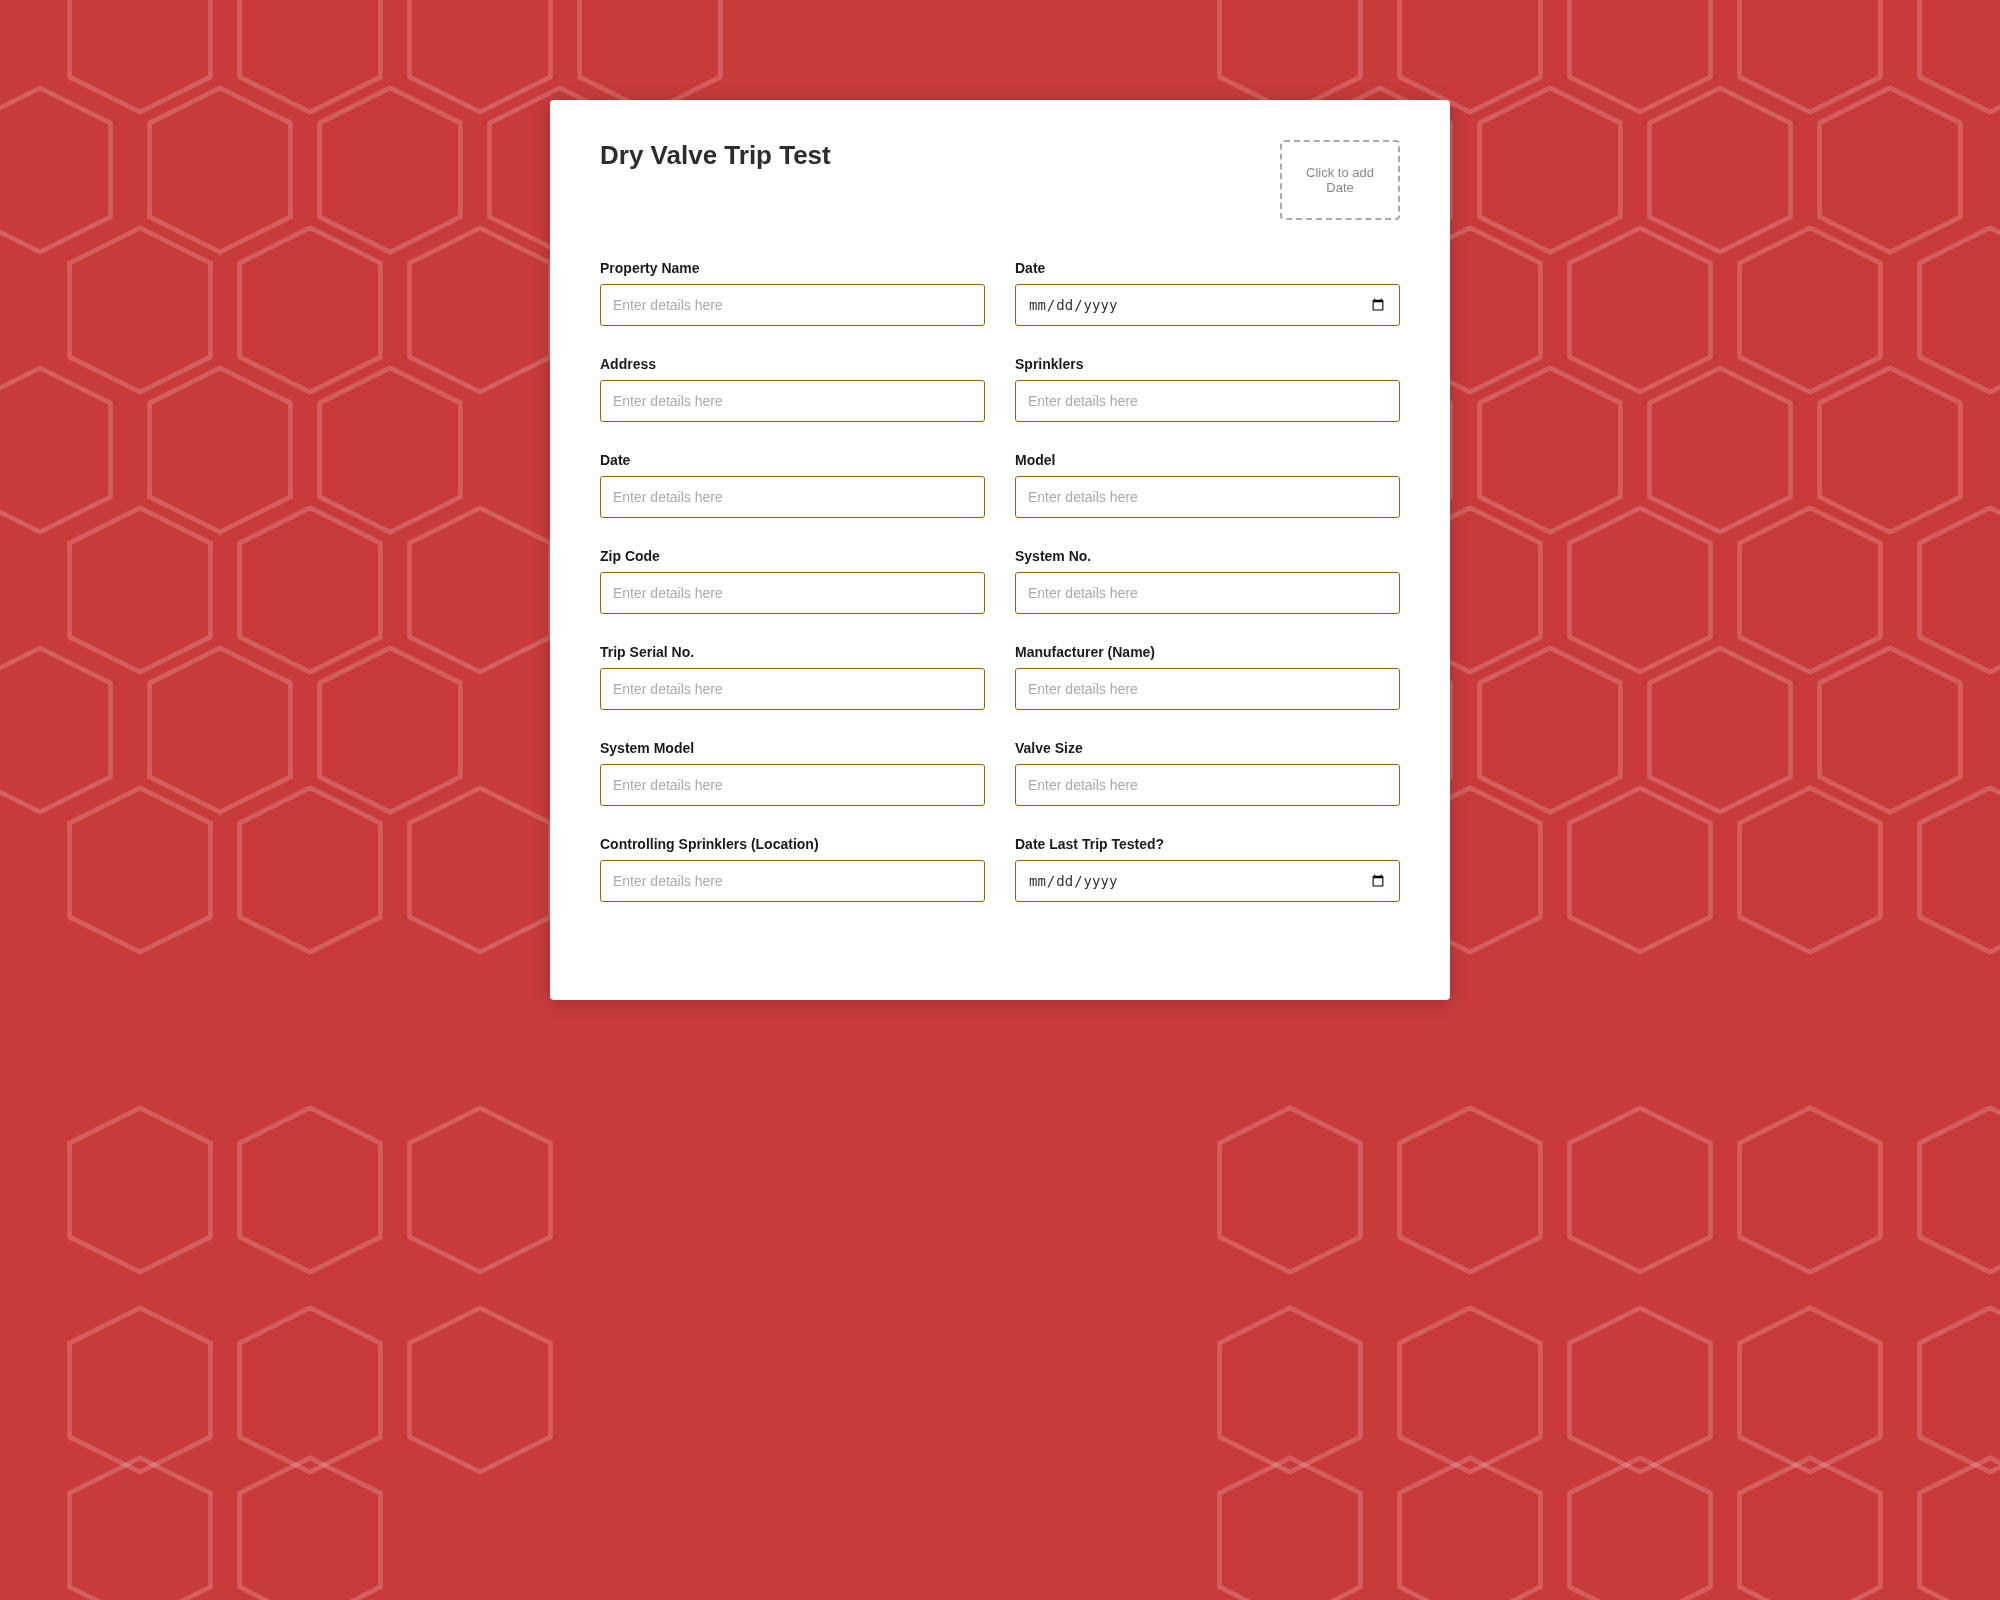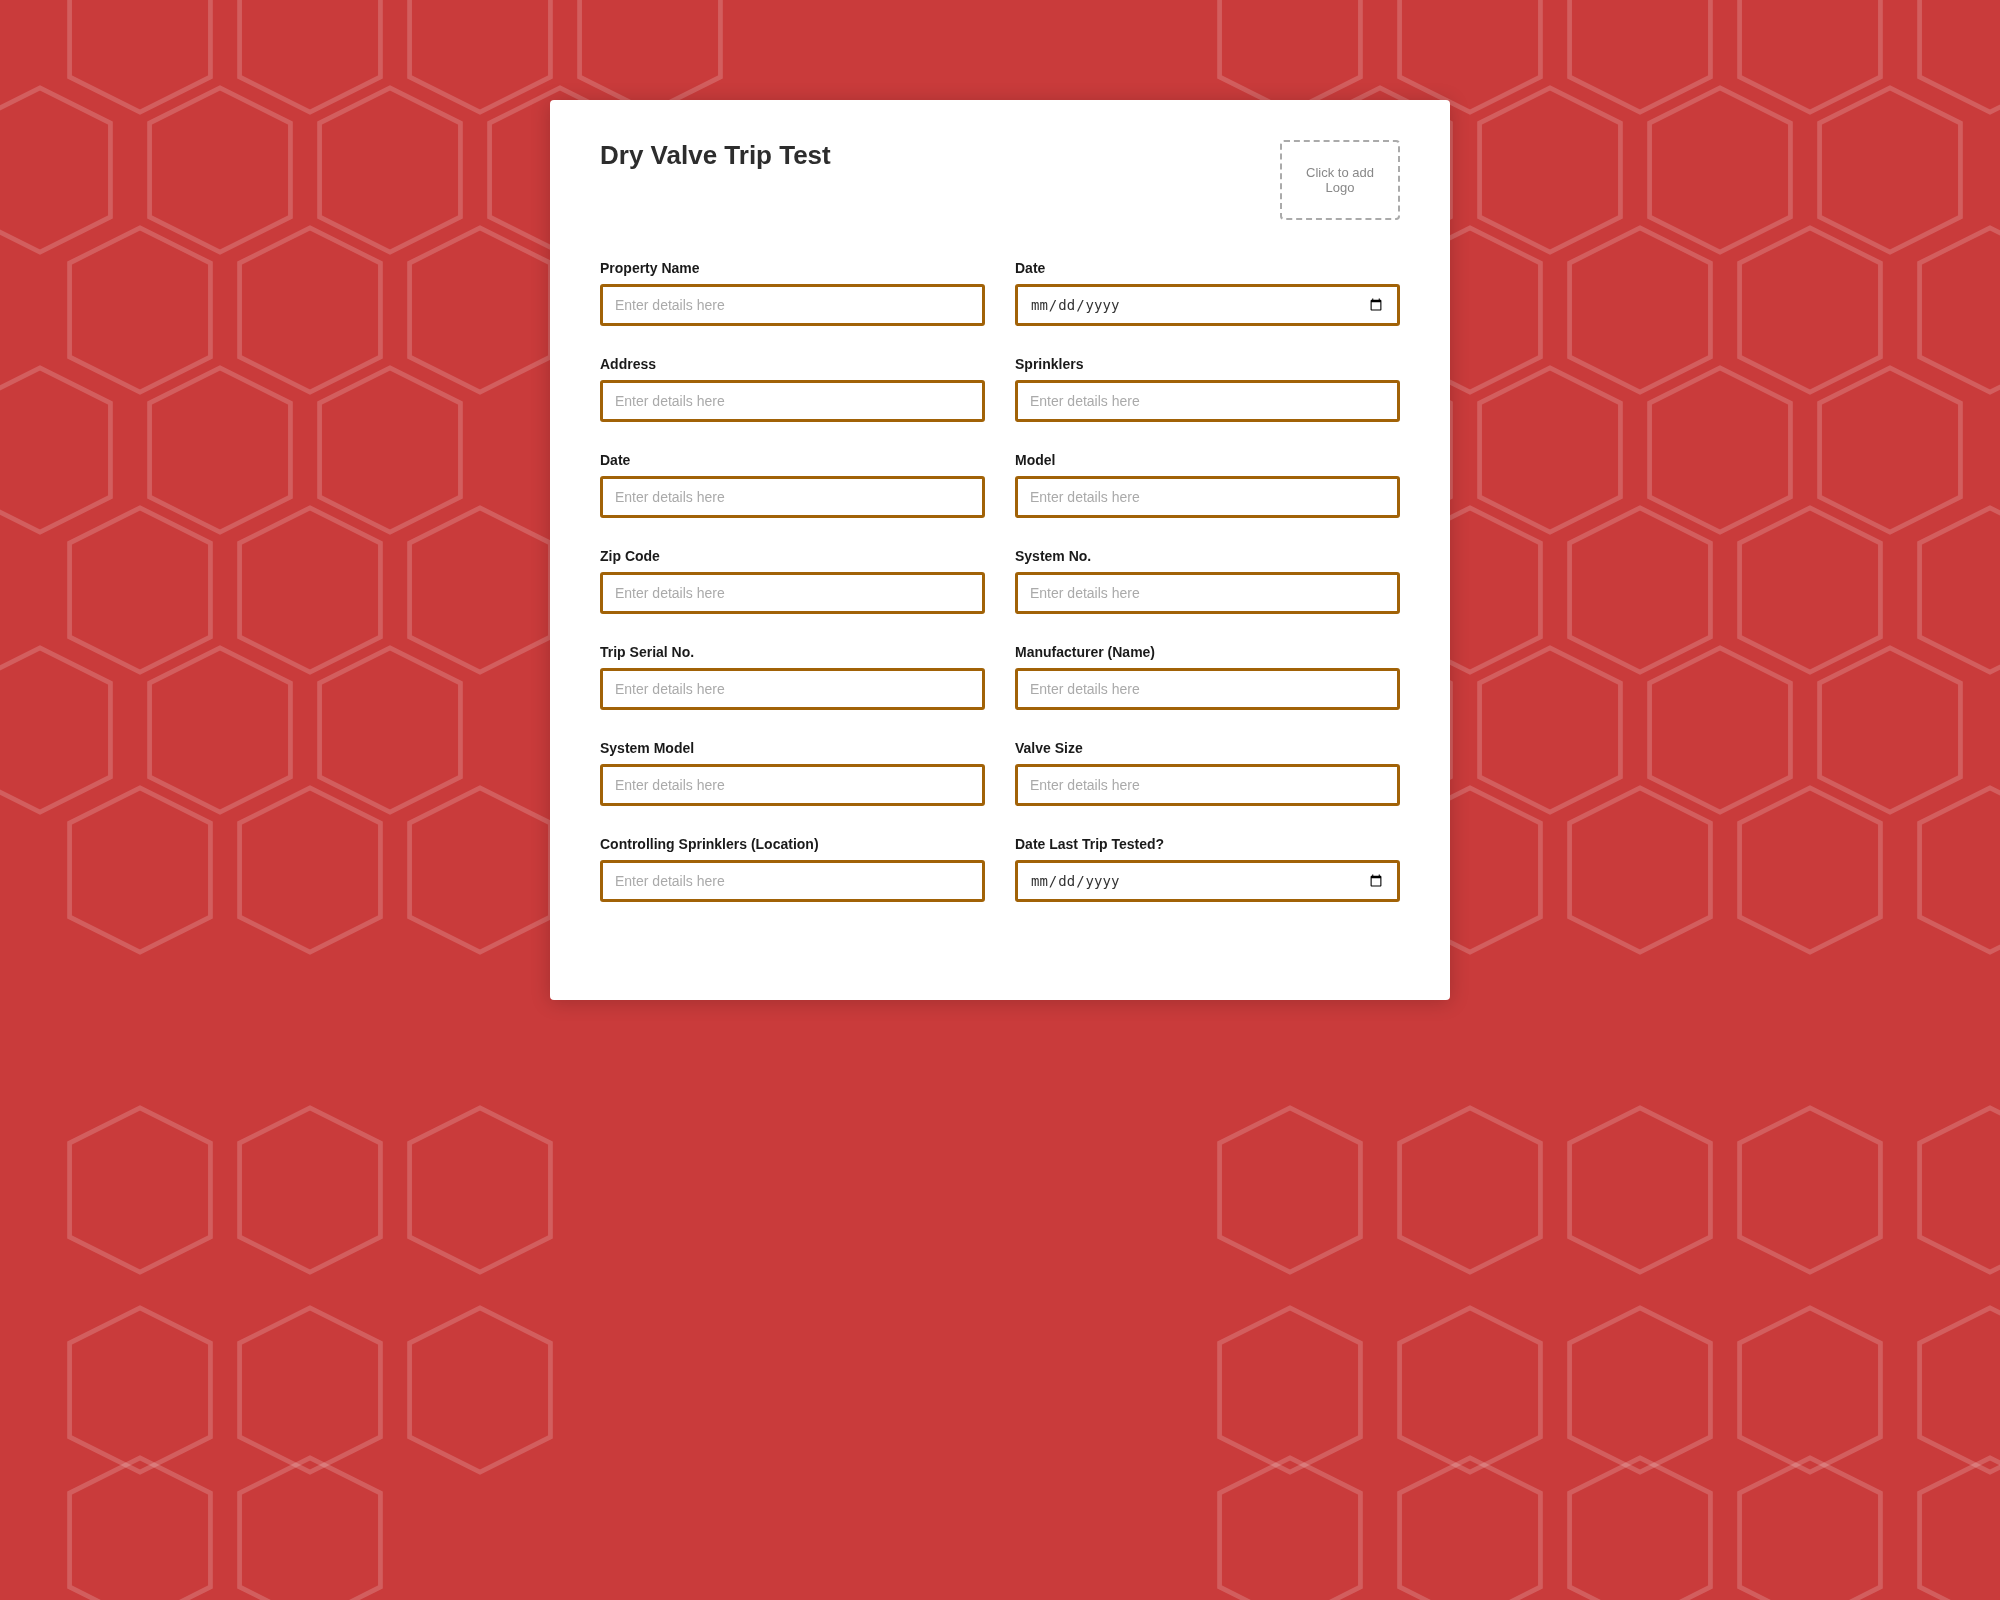--- a/index.html
+++ b/index.html
@@ -111,21 +111,21 @@
 
     .form-label {
       font-size: 14px;
       font-weight: 600;
       color: #1a1a1a;
     }
 
     .form-input {
       width: 100%;
       height: 42px;
-      border: 3px solid #a16207;
+      border: 1px solid #a16207;
       border-radius: 3px;
       padding: 0 12px;
       font-size: 14px;
       color: #333;
       background: #fff;
       outline: none;
     }
 
     .form-input::placeholder {
       color: #aaa;
@@ -383,21 +383,21 @@
       </svg></div>
 </div>
 
 <div class="form-card">
 
   <div class="form-header">
     <div class="form-title-area">
       <h1 class="form-title">Dry Valve Trip Test</h1>
     </div>
     <div class="logo-placeholder">
-      <span>Click to add Logo</span>
+      <span>Click to add Date</span>
     </div>
   </div>
 
   <div class="form-row">
     <div class="form-group">
       <label class="form-label">Property Name</label>
       <input type="text" class="form-input" placeholder="Enter details here" style="">
     </div>
     <div class="form-group">
       <label class="form-label">Date</label>

